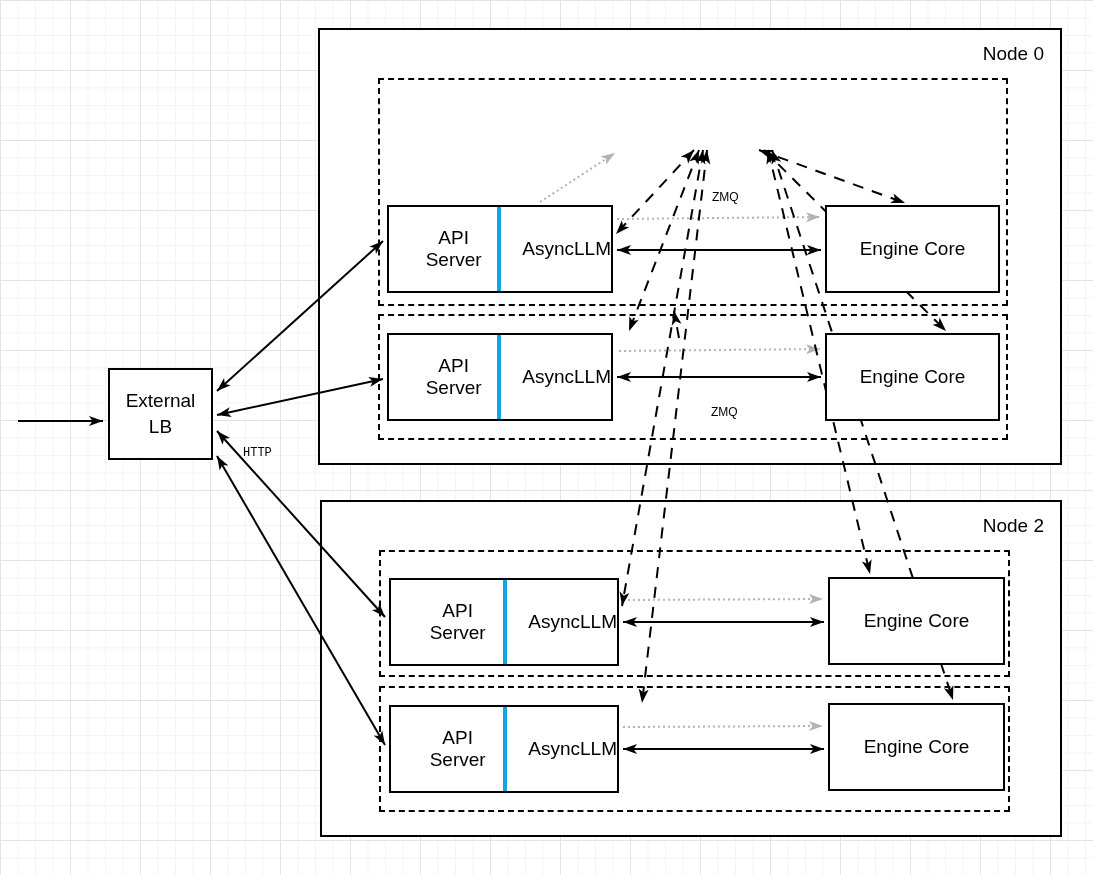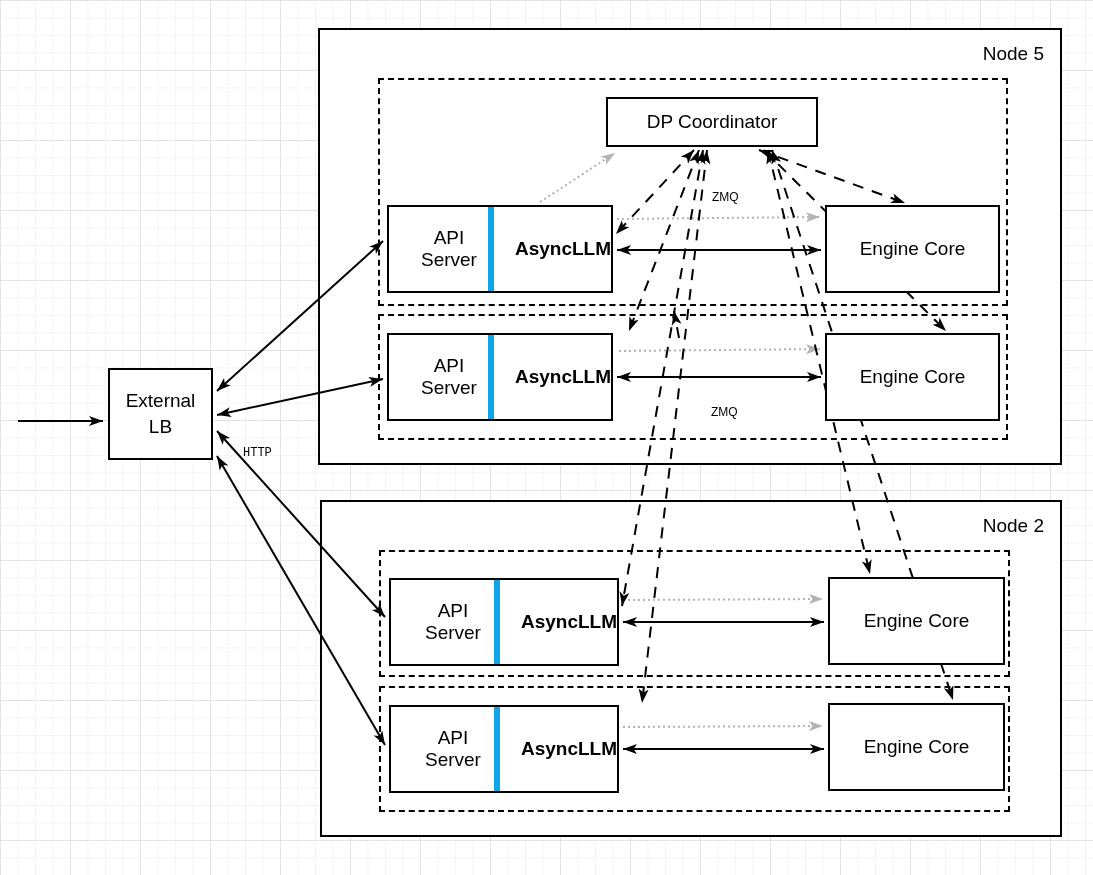--- a/index.html
+++ b/index.html
@@ -31,33 +31,33 @@
     position:absolute;background:#ffffff;border:2px solid #000;
     box-sizing:border-box;z-index:3;display:flex;align-items:center;
     justify-content:center;font-size:19px;color:#000;text-align:center;
   }
   .combo{
     position:absolute;background:#ffffff;border:2px solid #000;
     box-sizing:border-box;z-index:3;display:flex;align-items:stretch;
     font-size:19px;color:#000;
   }
   .cell{display:flex;align-items:center;justify-content:center;text-align:center;padding-left:21px;}
-  .cell-right{border-left:6px solid #0ea5e9;font-weight:bold;}
+  .cell-right{border-left:4px solid #0ea5e9;}
   .lb-label{white-space:pre-line;line-height:26px;}
   .edge-label{
     position:absolute;font-size:12px;color:#000;z-index:3;margin-top:18px;
   }
 </style>
 </head>
 <body>
 
 <div class="canvas">
 
   <div class="outer-node" style="left:318px;top:28px;width:744px;height:437px;">
-    <div class="node-title">Node 5</div>
+    <div class="node-title">Node 0</div>
   </div>
   <div class="dashed-group" style="left:378px;top:78px;width:630px;height:228px;"></div>
   <div class="dashed-group" style="left:378px;top:314px;width:630px;height:126px;"></div>
 
   <div class="outer-node" style="left:320px;top:500px;width:742px;height:337px;">
     <div class="node-title">Node 2</div>
   </div>
   <div class="dashed-group" style="left:379px;top:550px;width:631px;height:127px;"></div>
   <div class="dashed-group" style="left:379px;top:686px;width:631px;height:126px;"></div>
 
@@ -93,23 +93,20 @@
       <line x1="768" y1="150" x2="870" y2="574" stroke="#000000" stroke-width="2" stroke-dasharray="11 9" marker-end="url(#arrow-black)" marker-start="url(#arrow-black)"></line>
       <line x1="772" y1="150" x2="953" y2="700" stroke="#000000" stroke-width="2" stroke-dasharray="11 9" marker-end="url(#arrow-black)" marker-start="url(#arrow-black)"></line>
       <line x1="679" y1="338" x2="674" y2="311" stroke="#000000" stroke-width="2" stroke-dasharray="11 9" marker-end="url(#arrow-black)"></line>
     </svg>
 
   <div class="box" style="left:108px;top:368px;width:105px;height:92px;">
     <span class="lb-label">External
 LB</span>
   </div>
 
-  <div class="box" style="left:606px;top:97px;width:212px;height:50px;">
-    <span>DP Coordinator</span>
-  </div>
 
   <div class="combo" style="left:387px;top:205px;width:226px;height:88px;">
     <div class="cell" style="width:123px;">
       <span>API Server</span>
     </div>
     <div class="cell cell-right" style="flex:1;">
       <span>AsyncLLM</span>
     </div>
   </div>
   <div class="box" style="left:825px;top:205px;width:175px;height:88px;">

